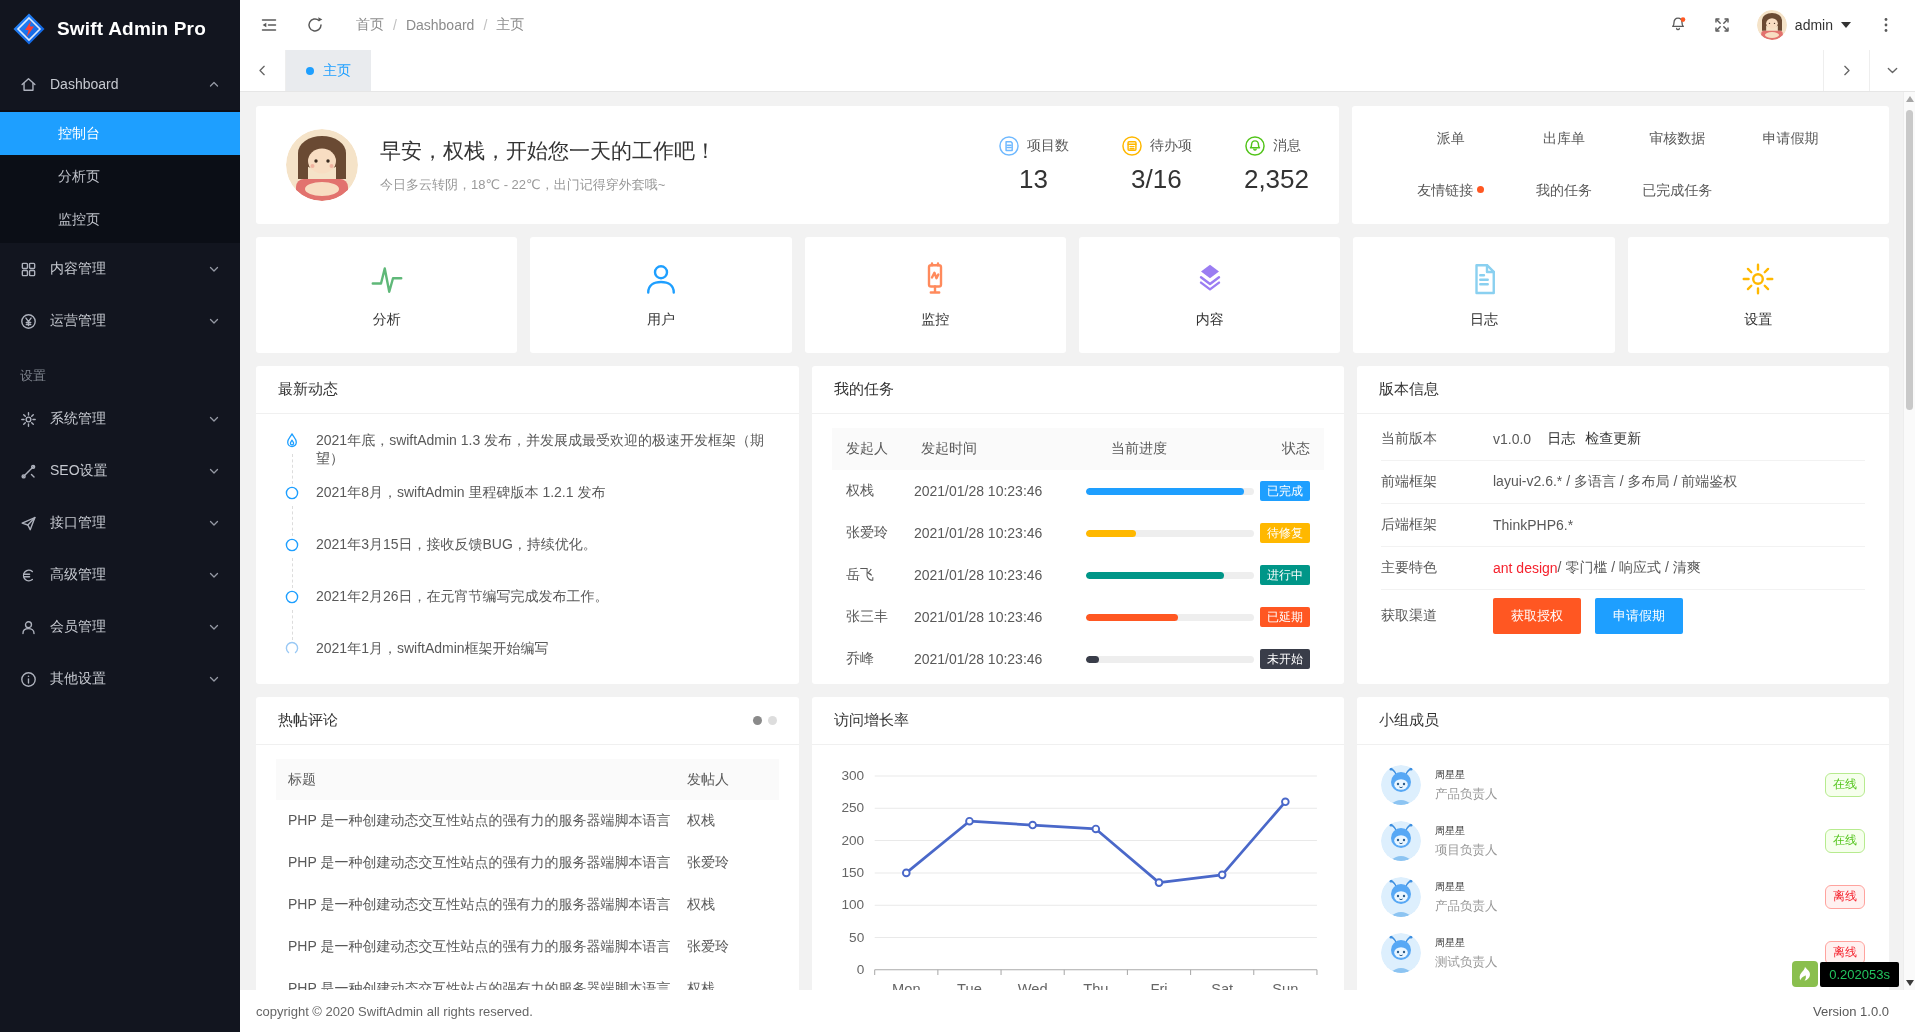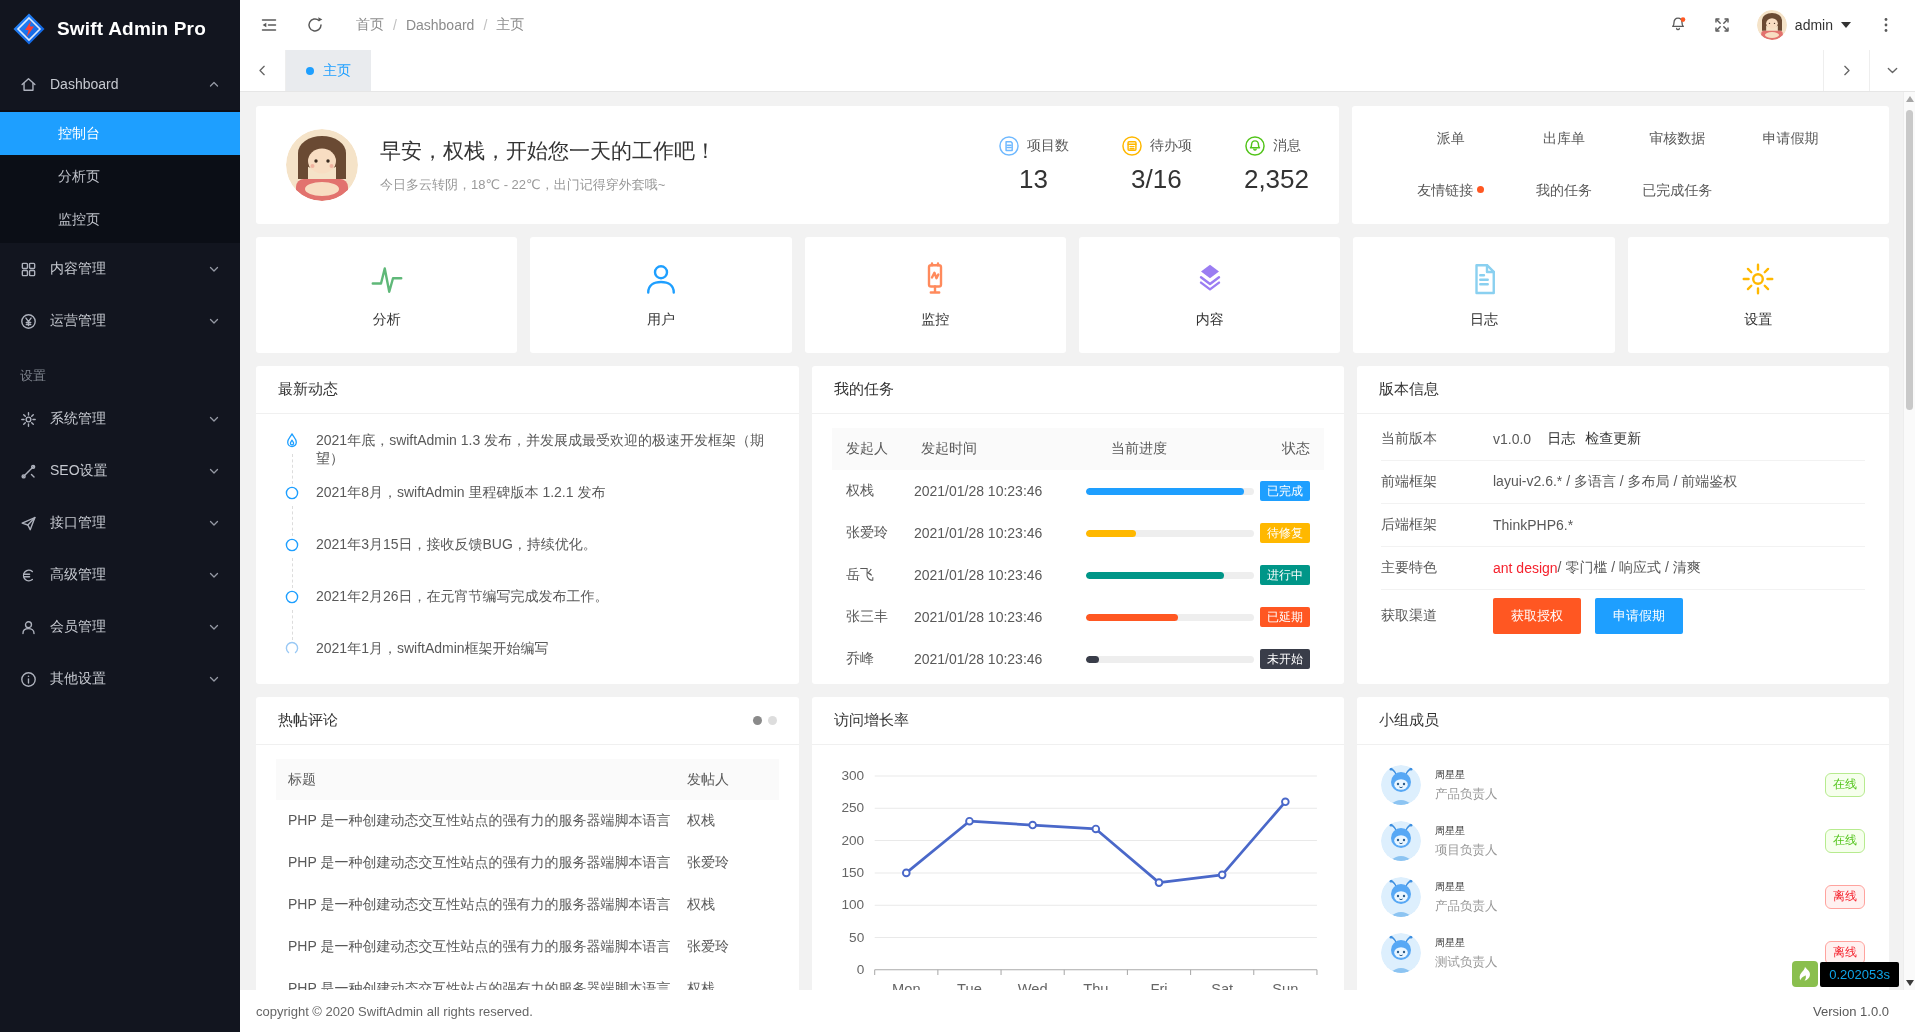--- a/index.html
+++ b/index.html
@@ -133,21 +133,21 @@
   .m-badge.online { color:#52c41a; border-color:#b7eb8f; background:#f6ffed; }
   .m-badge.offline { color:#f5222d; border-color:#ffa39e; background:#fff1f0; }
 
   
   .footer { height:42px; background:#fff; flex:none; display:flex; align-items:center; padding:0 26px 0 16px; font-size:13px; color:#666; }
   .footer-version { margin-left:auto; color:#595959; }
 
   
   .perf { position:absolute; right:16px; bottom:3px; display:flex; align-items:center; cursor:pointer; z-index:5; }
   .perf-logo { width:26px; height:26px; border-radius:4px; background:#8abf4e; display:flex; align-items:center; justify-content:center; }
-  .perf-label { background:#000; color:#0ea5e9; font-size:13px; padding:5px 9px; border-radius:2px; margin-left:2px; }
+  .perf-label { background:#000; color:#22c55e; font-size:13px; padding:5px 9px; border-radius:2px; margin-left:2px; }
 
   
   .scrollbar { position:absolute; top:92px; right:0; bottom:42px; width:12px; background:#fafafa; border-left:1px solid #ededed; }
   .sb-up { position:absolute; top:4px; left:2px; width:0; height:0; border-left:4px solid transparent; border-right:4px solid transparent; border-bottom:6px solid #a6a6a6; }
   .sb-thumb { position:absolute; top:18px; left:2px; width:7px; height:300px; border-radius:4px; background:#c9c9c9; }
   .sb-down { position:absolute; bottom:4px; left:2px; width:0; height:0; border-left:4px solid transparent; border-right:4px solid transparent; border-top:6px solid #3c3c3c; }
 </style>
 </head>
 <body>
 

